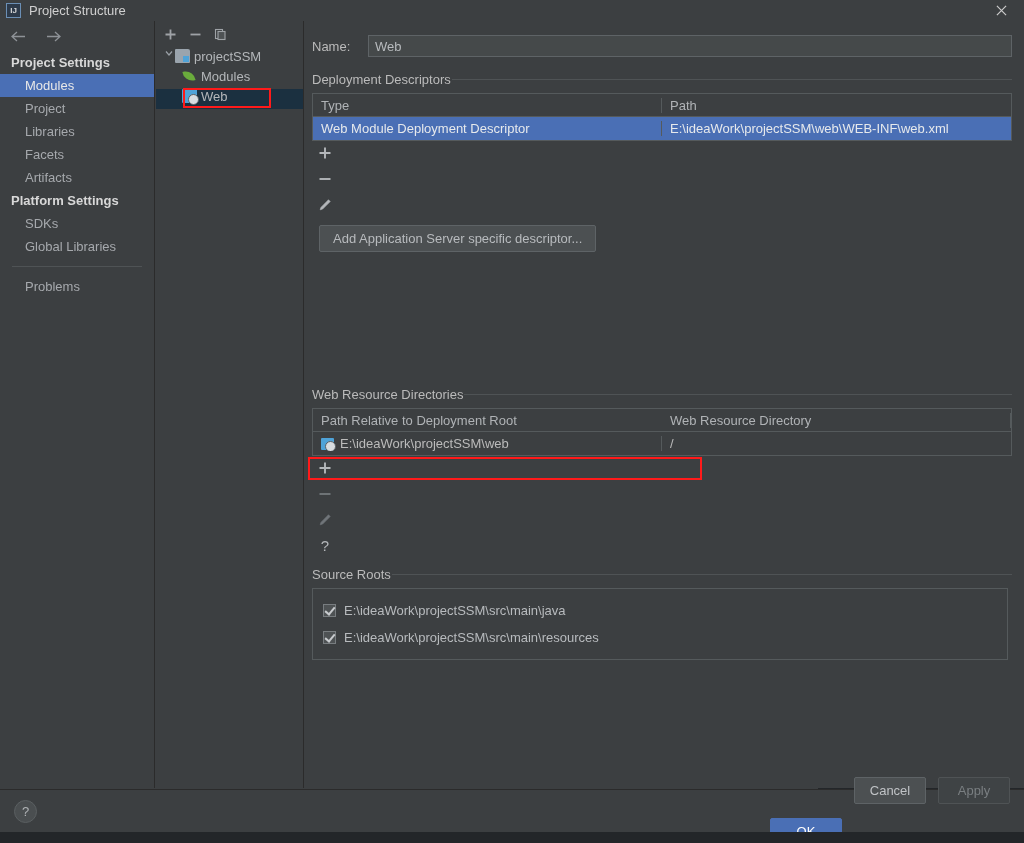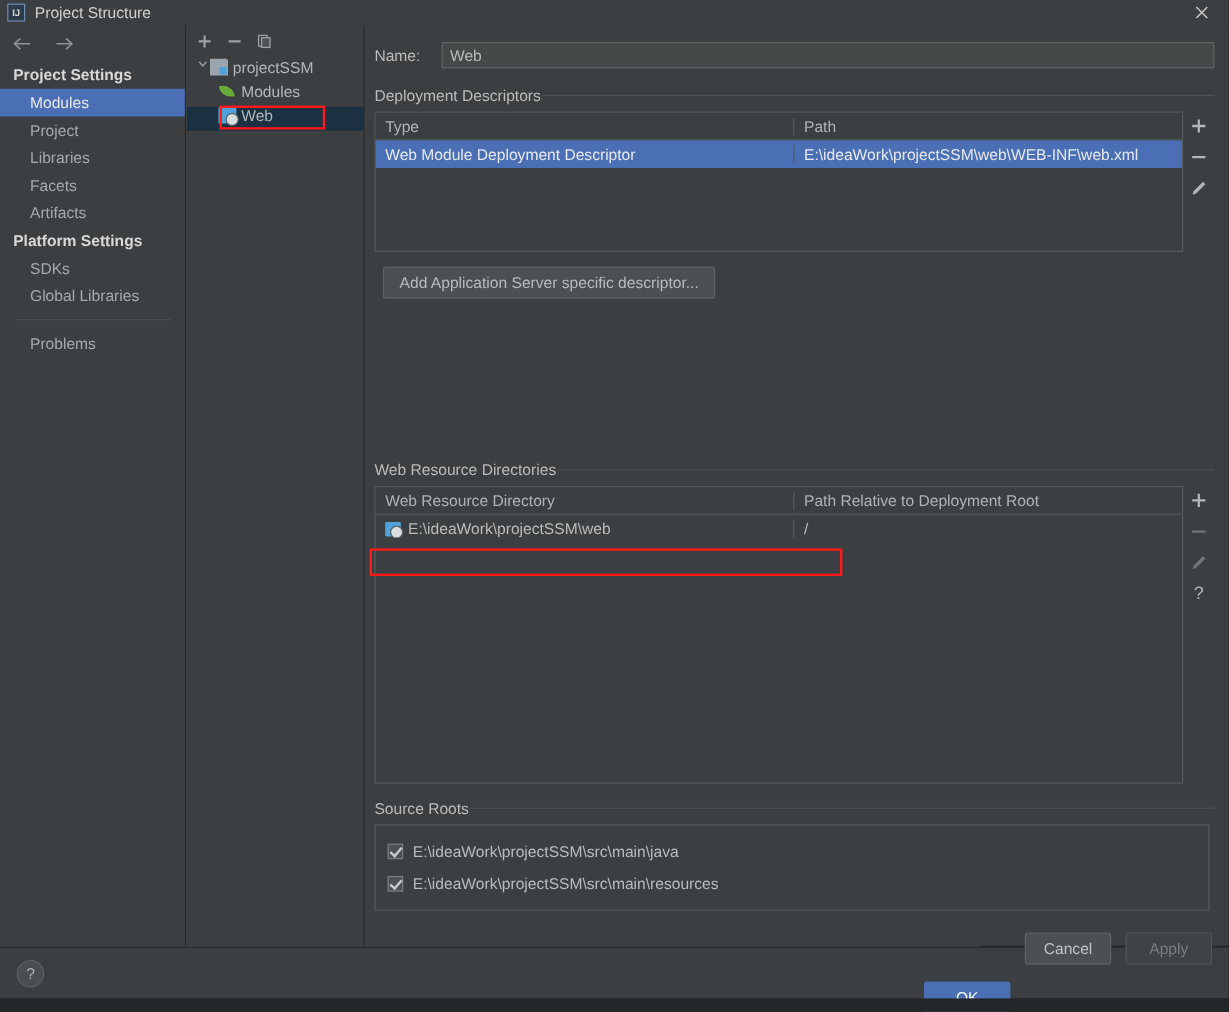--- a/index.html
+++ b/index.html
@@ -106,21 +106,21 @@
     color: #b8bbbe; font-size: 13px; font-family: "Liberation Sans", sans-serif;
     padding: 0 6px; outline: none;
   }
 
   .section-title {
     display: flex; align-items: center; gap: 1px;
     font-size: 13px; color: #bbbbbb; margin: 14px 12px 6px 7px;
   }
   .section-title .line { flex: 1; height: 1px; background: #4f5355; }
 
-  .table-wrap { display: flex; margin: 0 12px 0 7px; }
+  .table-wrap { display: flex; margin: 0 12px 0 7px; flex-direction: column; }
   .table {
     flex: 1; border: 1px solid #555a5c; background: #3c3f41;
   }
   .t-head {
     display: flex; height: 23px; align-items: center;
     border-bottom: 1px solid #555a5c; background: #3c3f41;
   }
   .t-head .cell { font-size: 13px; color: #b0b3b6; padding-left: 8px; }
   .t-row { display: flex; height: 23px; align-items: center; font-size: 13px; }
   .t-row.sel { background: #4a6fb5; color: #e6e9ec; }
@@ -317,22 +317,22 @@
     </div>
 
     <div class="section-title" style="margin-top:135px;">
       <span>Web Resource Directories</span>
       <span class="line"></span>
     </div>
 
     <div class="table-wrap">
       <div class="table" style="height:248px;">
         <div class="t-head">
+          <div class="cell" style="flex:1;">Path Relative to Deployment Root</div>
           <div class="cell col-div" style="width:349px;">Web Resource Directory</div>
-          <div class="cell" style="flex:1;">Path Relative to Deployment Root</div>
         </div>
         <div class="t-row">
           <div class="cell col-div" style="width:349px;display:flex;align-items:center;gap:6px;">
             <span class="ic ic-web" style="width:13px;height:12px;margin:0;"></span>
             <span>E:\ideaWork\projectSSM\web</span>
           </div>
           <div class="cell" style="flex:1;">/</div>
         </div>
       </div>
       <div class="side-tools">

